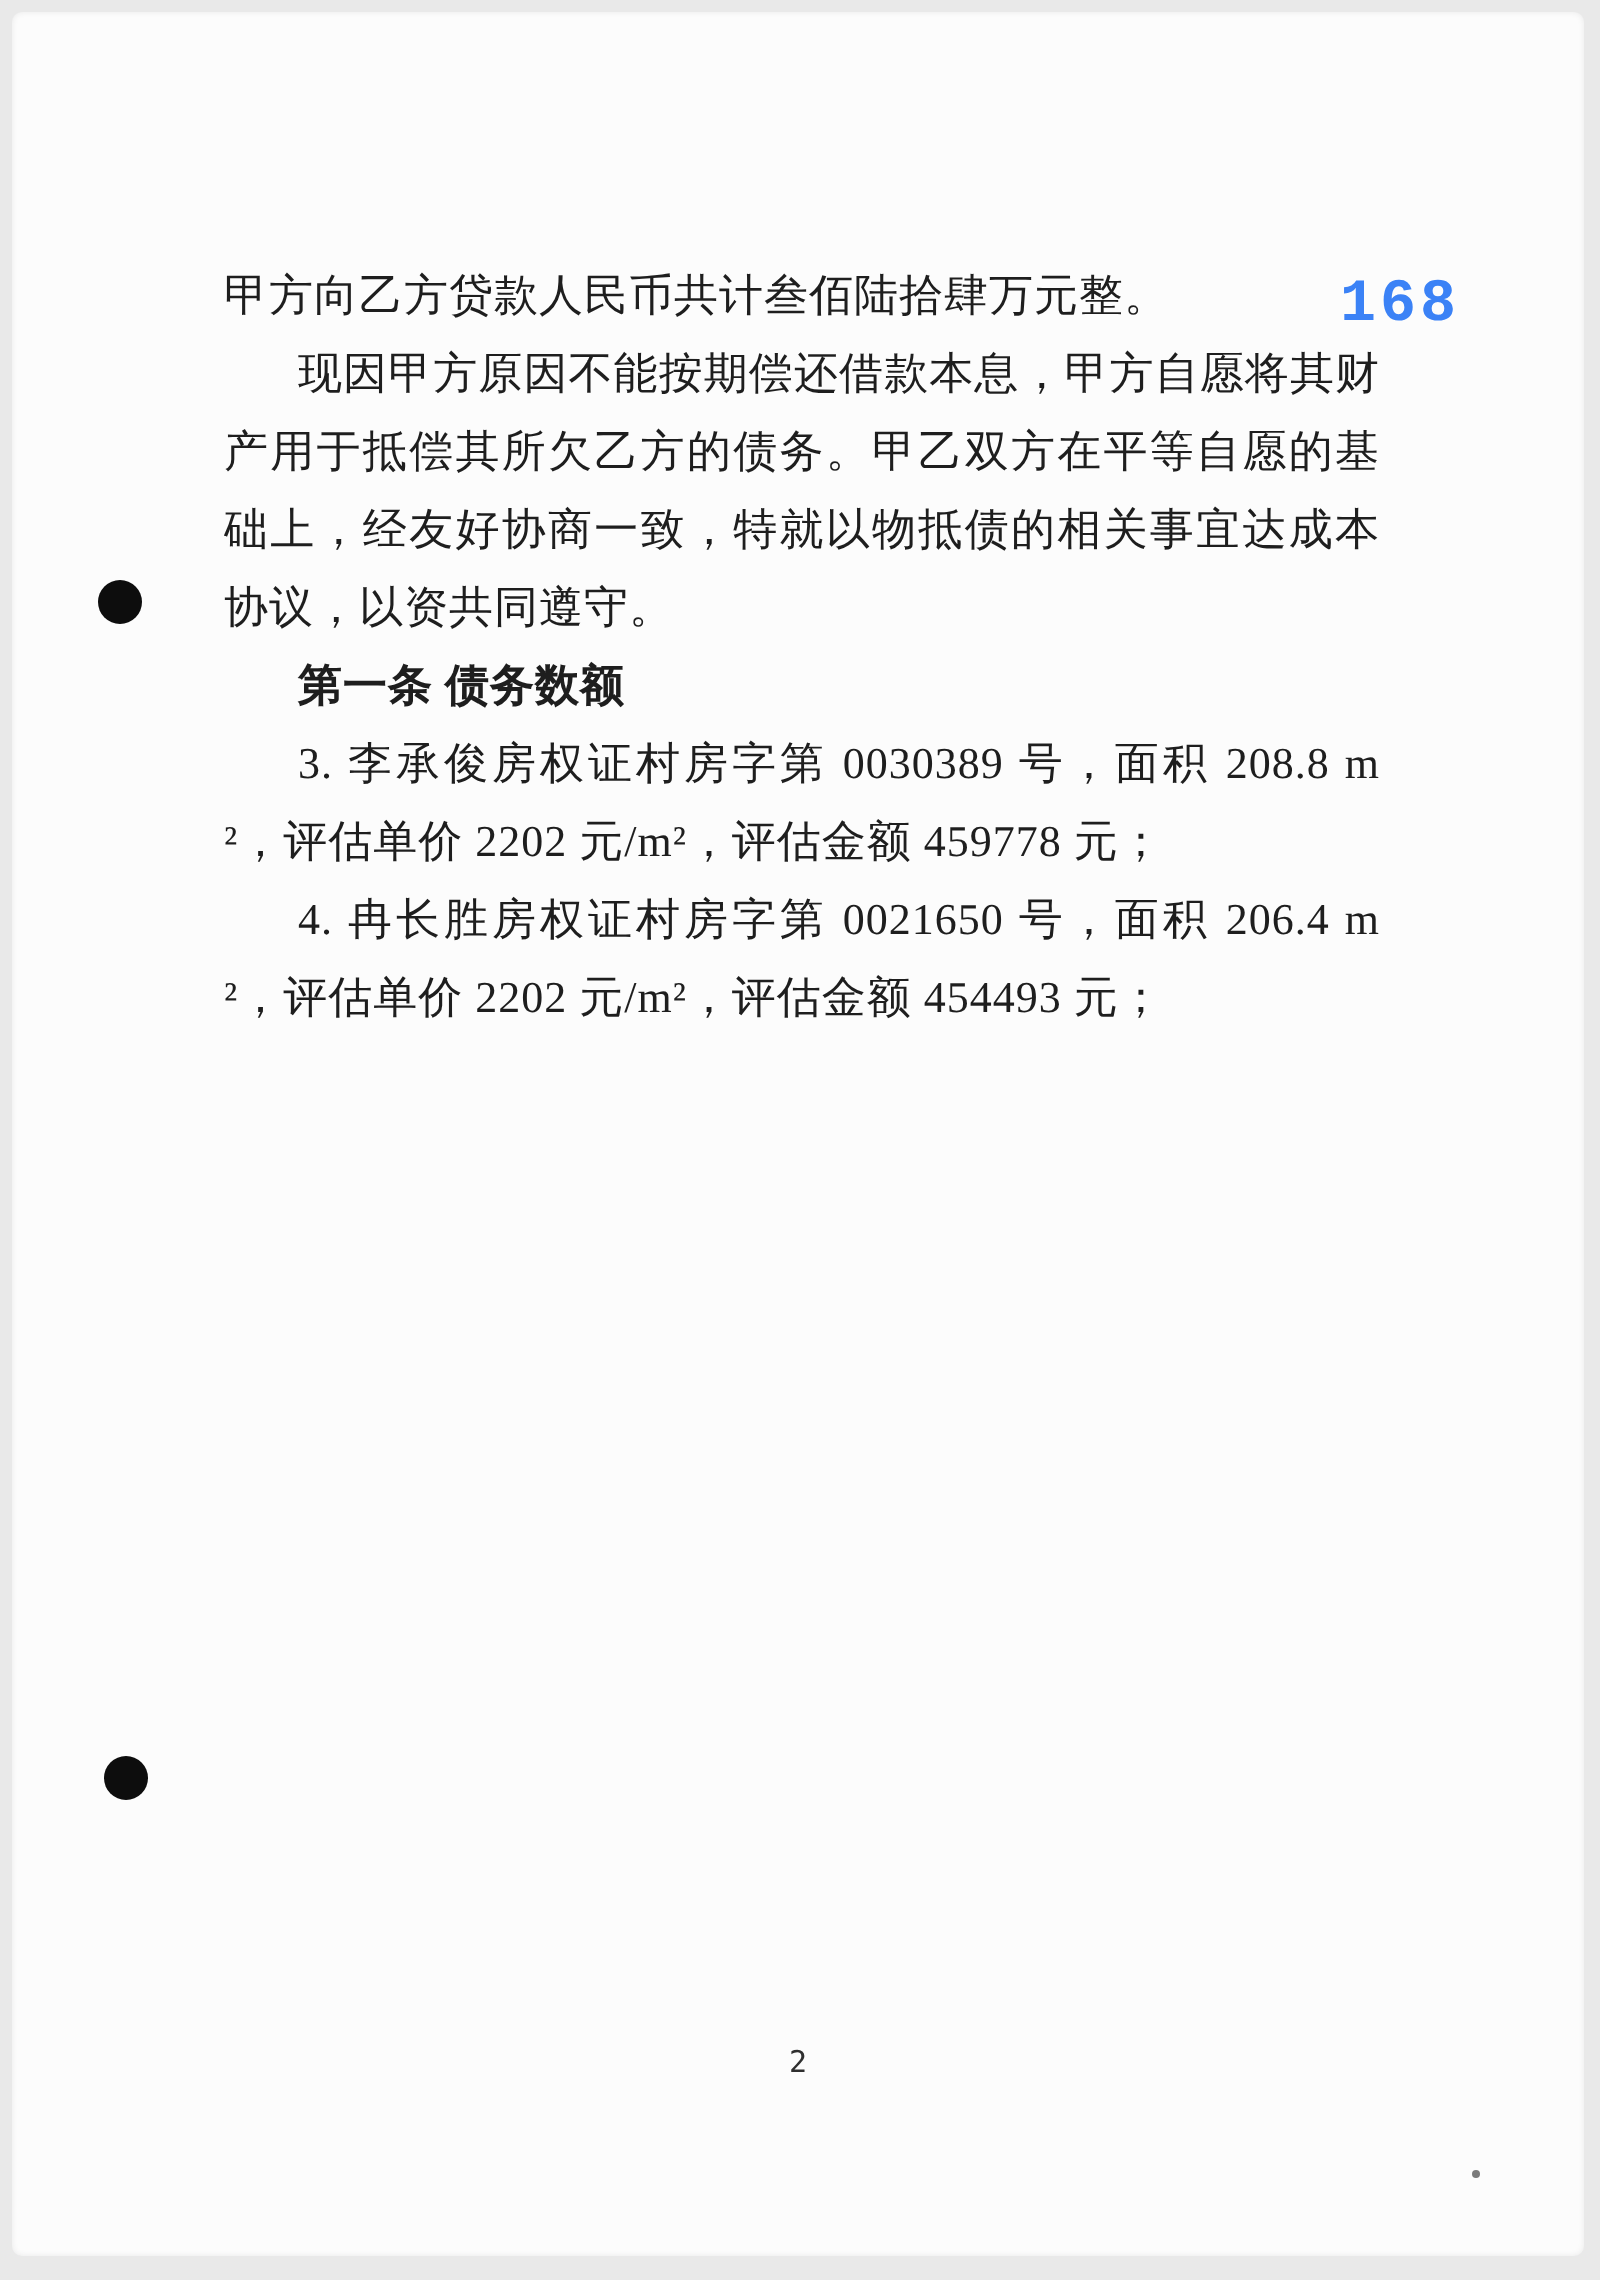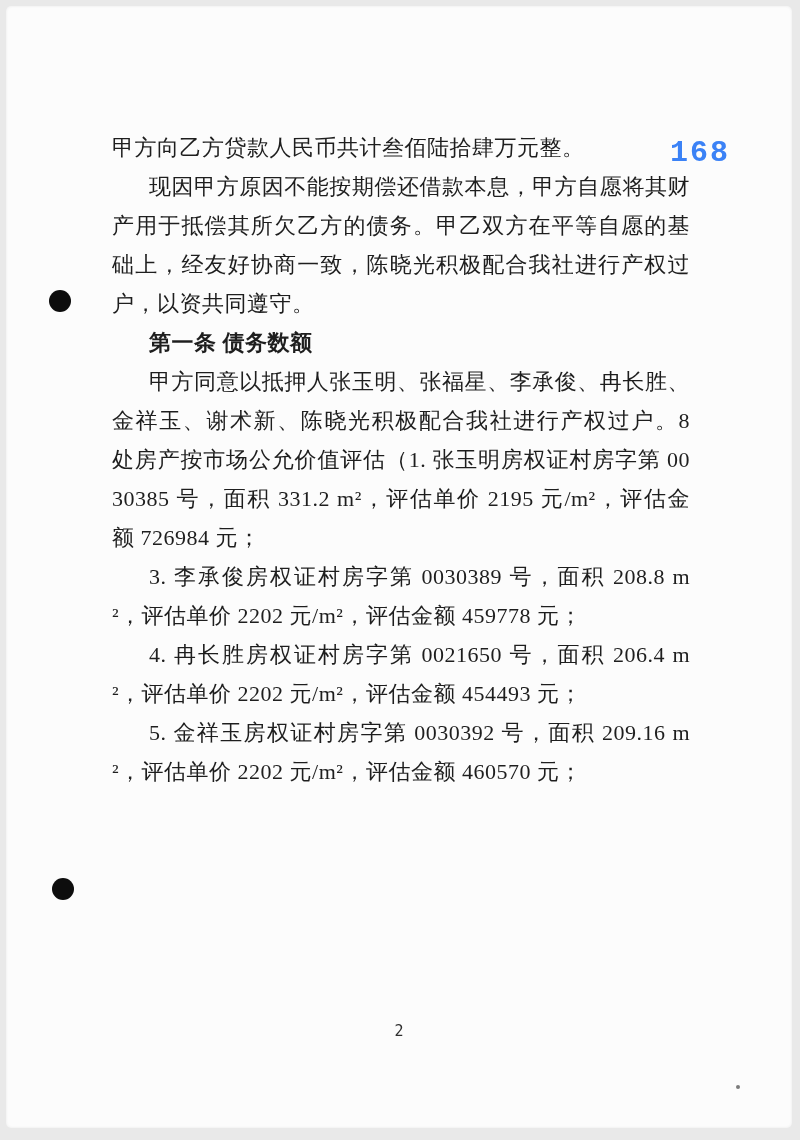--- a/index.html
+++ b/index.html
@@ -96,25 +96,23 @@
 <div class="scan-frame">
   <div class="paper">
 
     <div class="archive-number">168</div>
 
     <div class="punch-hole top"></div>
     <div class="punch-hole bottom"></div>
 
     <div class="doc-content">
       <p>甲方向乙方贷款人民币共计叁佰陆拾肆万元整。</p>
-      <p class="indent">现因甲方原因不能按期偿还借款本息，甲方自愿将其财产用于抵偿其所欠乙方的债务。甲乙双方在平等自愿的基础上，经友好协商一致，陈晓光积极配合我社进行产权过户，以资共同遵守。</p>
+      <p class="indent">现因甲方原因不能按期偿还借款本息，甲方自愿将其财产用于抵偿其所欠乙方的债务。甲乙双方在平等自愿的基础上，经友好协商一致，特就以物抵债的相关事宜达成本协议，以资共同遵守。</p>
       <p class="heading">第一条 债务数额</p>
-      <p class="indent">甲方同意以抵押人张玉明、张福星、李承俊、冉长胜、金祥玉、谢术新、陈晓光积极配合我社进行产权过户。8 处房产按市场公允价值评估（1. 张玉明房权证村房字第 0030385 号，面积 331.2 m²，评估单价 2195 元/m²，评估金额 726984 元；</p>
       <p class="indent list-item">3. 李承俊房权证村房字第 0030389 号，面积 208.8 m²，评估单价 2202 元/m²，评估金额 459778 元；</p>
       <p class="indent list-item">4. 冉长胜房权证村房字第 0021650 号，面积 206.4 m²，评估单价 2202 元/m²，评估金额 454493 元；</p>
-      <p class="indent list-item">5. 金祥玉房权证村房字第 0030392 号，面积 209.16 m²，评估单价 2202 元/m²，评估金额 460570 元；</p>
     </div>
 
     <div class="footer-page">2</div>
 
     <div class="scan-speck"></div>
   </div>
 </div>
 
 </body></html>

